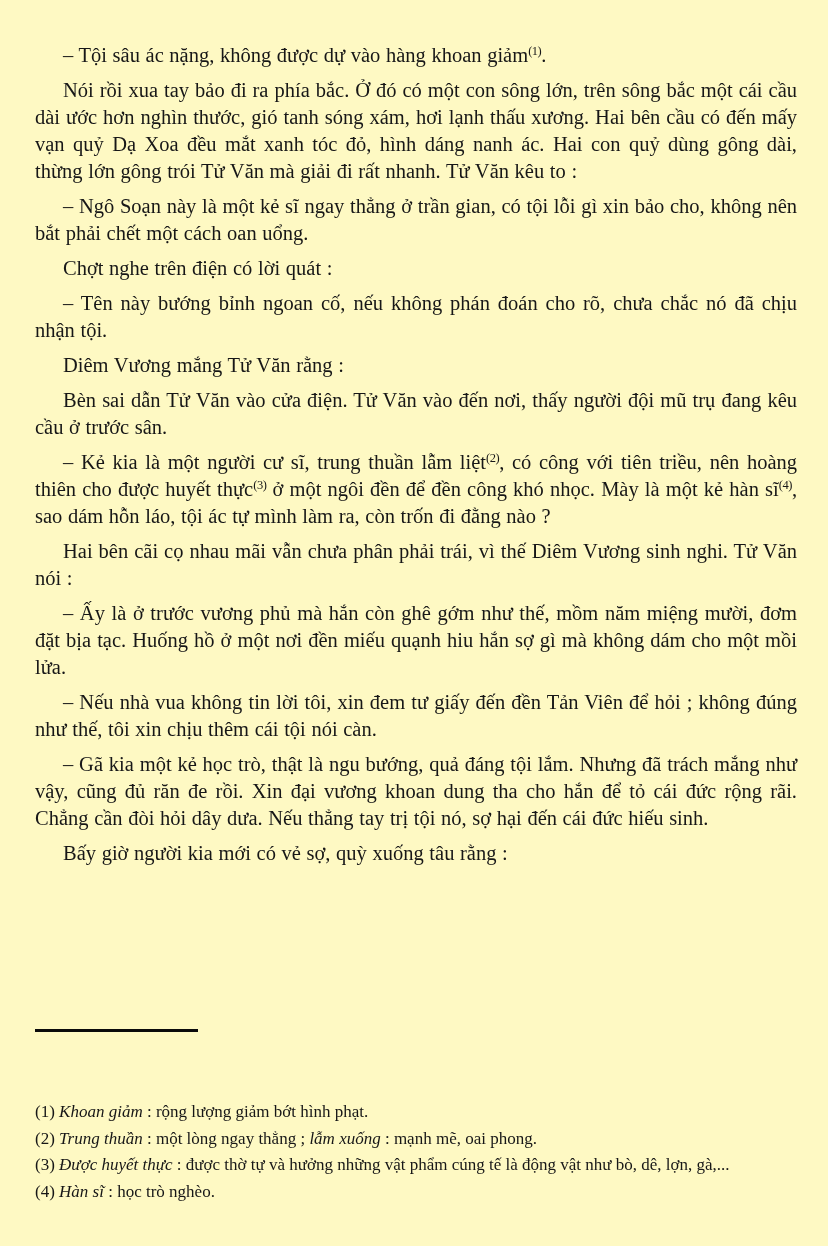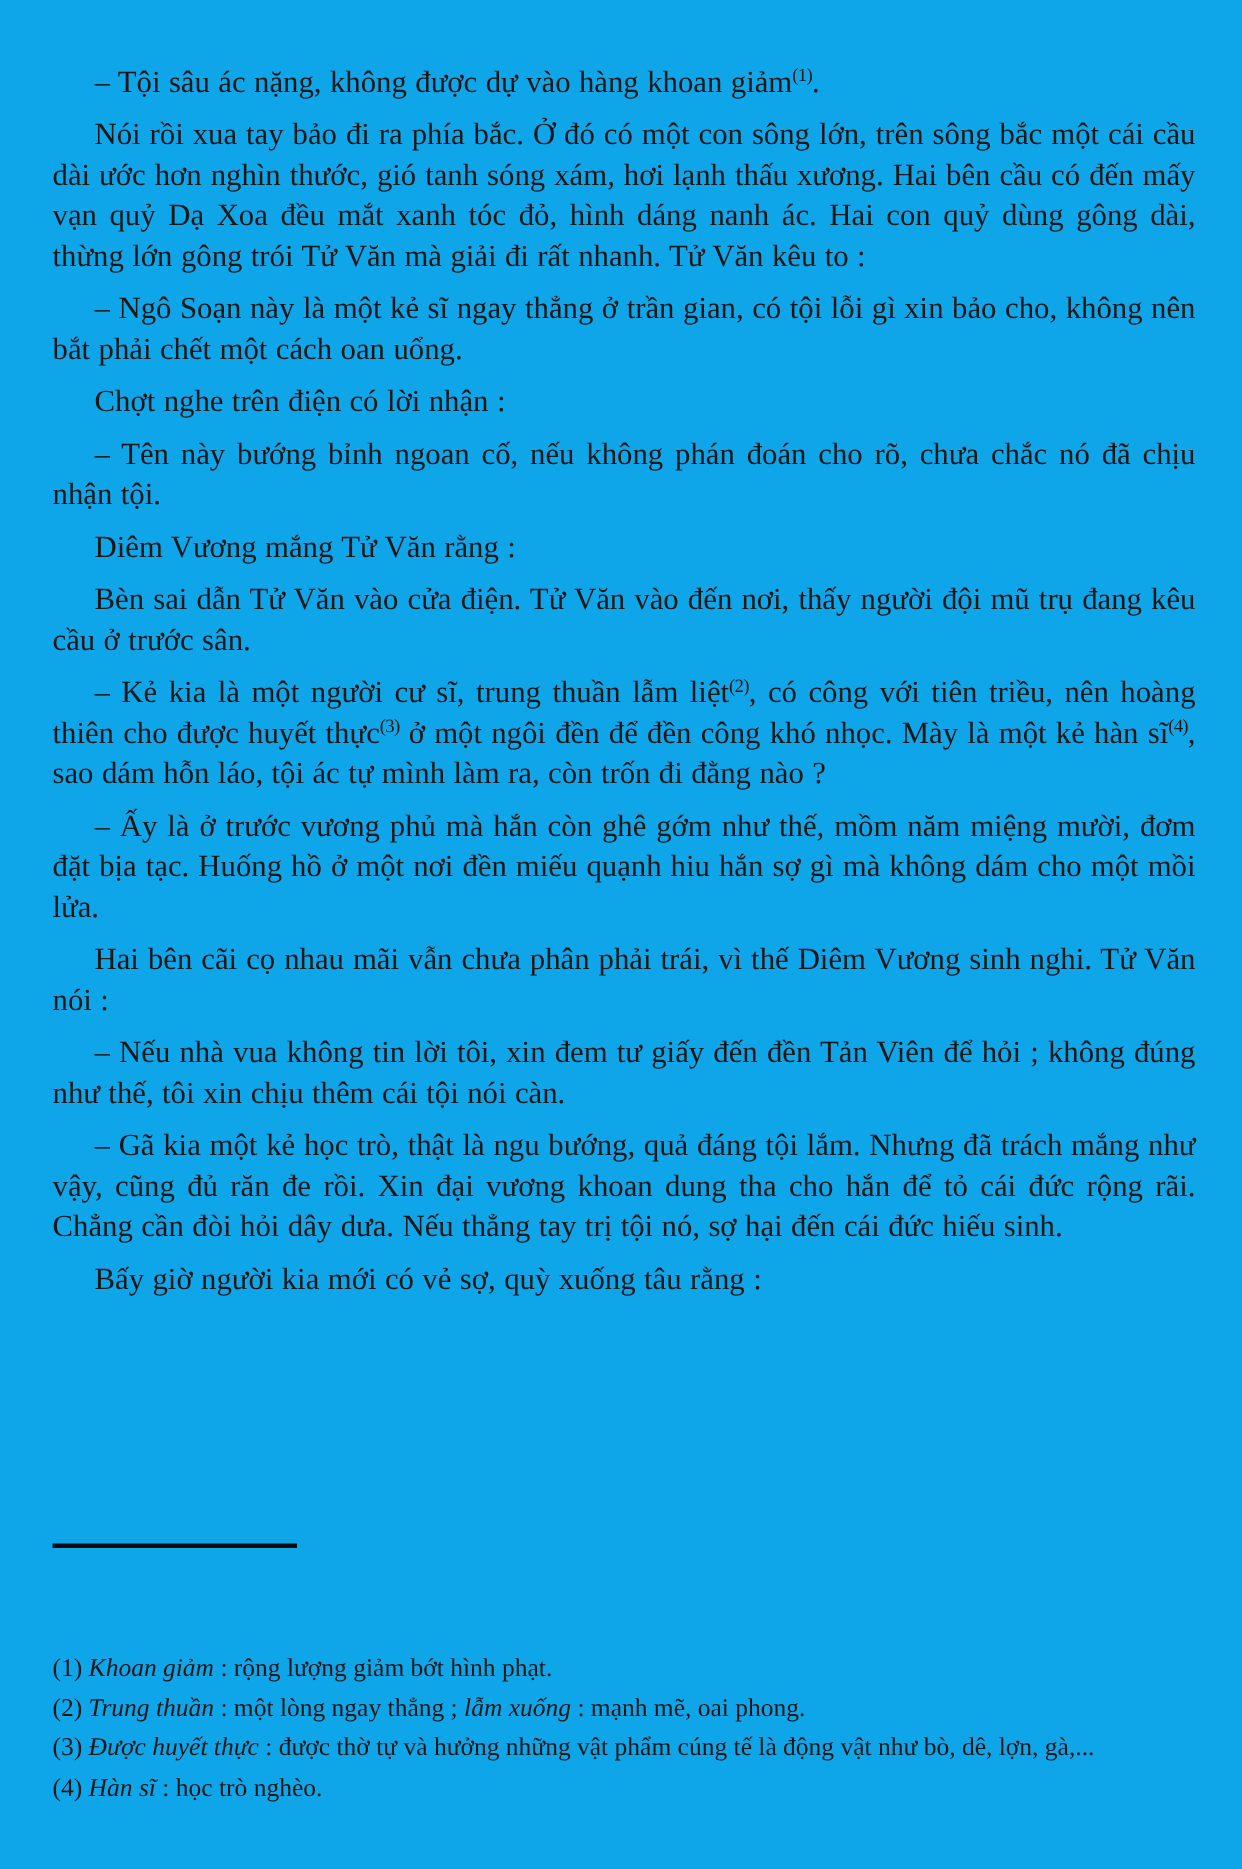--- a/index.html
+++ b/index.html
@@ -4,21 +4,21 @@
 <style>
   html, body {
     margin: 0;
     padding: 0;
     background: #ffffff;
   }
   .page {
     position: relative;
     width: 828px;
     height: 1246px;
-    background: #0ea5e9;
+    background: #fef9c3;
     font-family: "Liberation Serif", "DejaVu Serif", serif;
     color: #171717;
     overflow: hidden;
   }
   .content {
     position: absolute;
     top: 42px;
     left: 35px;
     width: 762px;
   }
@@ -71,27 +71,27 @@
   }
 </style>
 </head>
 <body>
 
 <div class="page">
   <main class="content" id="paragraphs">
       <p class="para"><span>– Tội sâu ác nặng, không được dự vào hàng khoan giảm</span><sup>(1)</sup><span>.</span></p>
       <p class="para"><span>Nói rồi xua tay bảo đi ra phía bắc. Ở đó có một con sông lớn, trên sông bắc một cái cầu dài ước hơn nghìn thước, gió tanh sóng xám, hơi lạnh thấu xương. Hai bên cầu có đến mấy vạn quỷ Dạ Xoa đều mắt xanh tóc đỏ, hình dáng nanh ác. Hai con quỷ dùng gông dài, thừng lớn gông trói Tử Văn mà giải đi rất nhanh. Tử Văn kêu to :</span></p>
       <p class="para"><span>– Ngô Soạn này là một kẻ sĩ ngay thẳng ở trần gian, có tội lỗi gì xin bảo cho, không nên bắt phải chết một cách oan uổng.</span></p>
-      <p class="para"><span>Chợt nghe trên điện có lời nhận :</span></p>
+      <p class="para"><span>Chợt nghe trên điện có lời quát :</span></p>
       <p class="para"><span>– Tên này bướng bỉnh ngoan cố, nếu không phán đoán cho rõ, chưa chắc nó đã chịu nhận tội.</span></p>
       <p class="para"><span>Diêm Vương mắng Tử Văn rằng :</span></p>
       <p class="para"><span>Bèn sai dẫn Tử Văn vào cửa điện. Tử Văn vào đến nơi, thấy người đội mũ trụ đang kêu cầu ở trước sân.</span></p>
       <p class="para"><span>– Kẻ kia là một người cư sĩ, trung thuần lẫm liệt</span><sup>(2)</sup><span>, có công với tiên triều, nên hoàng thiên cho được huyết thực</span><sup>(3)</sup><span> ở một ngôi đền để đền công khó nhọc. Mày là một kẻ hàn sĩ</span><sup>(4)</sup><span>, sao dám hỗn láo, tội ác tự mình làm ra, còn trốn đi đằng nào ?</span></p>
+      <p class="para"><span>Hai bên cãi cọ nhau mãi vẫn chưa phân phải trái, vì thế Diêm Vương sinh nghi. Tử Văn nói :</span></p>
       <p class="para"><span>– Ấy là ở trước vương phủ mà hắn còn ghê gớm như thế, mồm năm miệng mười, đơm đặt bịa tạc. Huống hồ ở một nơi đền miếu quạnh hiu hắn sợ gì mà không dám cho một mồi lửa.</span></p>
-      <p class="para"><span>Hai bên cãi cọ nhau mãi vẫn chưa phân phải trái, vì thế Diêm Vương sinh nghi. Tử Văn nói :</span></p>
       <p class="para"><span>– Nếu nhà vua không tin lời tôi, xin đem tư giấy đến đền Tản Viên để hỏi ; không đúng như thế, tôi xin chịu thêm cái tội nói càn.</span></p>
       <p class="para"><span>– Gã kia một kẻ học trò, thật là ngu bướng, quả đáng tội lắm. Nhưng đã trách mắng như vậy, cũng đủ răn đe rồi. Xin đại vương khoan dung tha cho hắn để tỏ cái đức rộng rãi. Chẳng cần đòi hỏi dây dưa. Nếu thẳng tay trị tội nó, sợ hại đến cái đức hiếu sinh.</span></p>
       <p class="para"><span>Bấy giờ người kia mới có vẻ sợ, quỳ xuống tâu rằng :</span></p>
     </main>
   <div class="fn-rule"></div>
   <section class="footnotes" id="footnotes">
       <p class="fn"><span>(1) </span><i>Khoan giảm</i><span> : rộng lượng giảm bớt hình phạt.</span></p>
       <p class="fn"><span>(2) </span><i>Trung thuần</i><span> : một lòng ngay thẳng ; </span><i>lẫm xuống</i><span> : mạnh mẽ, oai phong.</span></p>
       <p class="fn"><span>(3) </span><i>Được huyết thực</i><span> : được thờ tự và hưởng những vật phẩm cúng tế là động vật như bò, dê, lợn, gà,...</span></p>
       <p class="fn"><span>(4) </span><i>Hàn sĩ</i><span> : học trò nghèo.</span></p>

